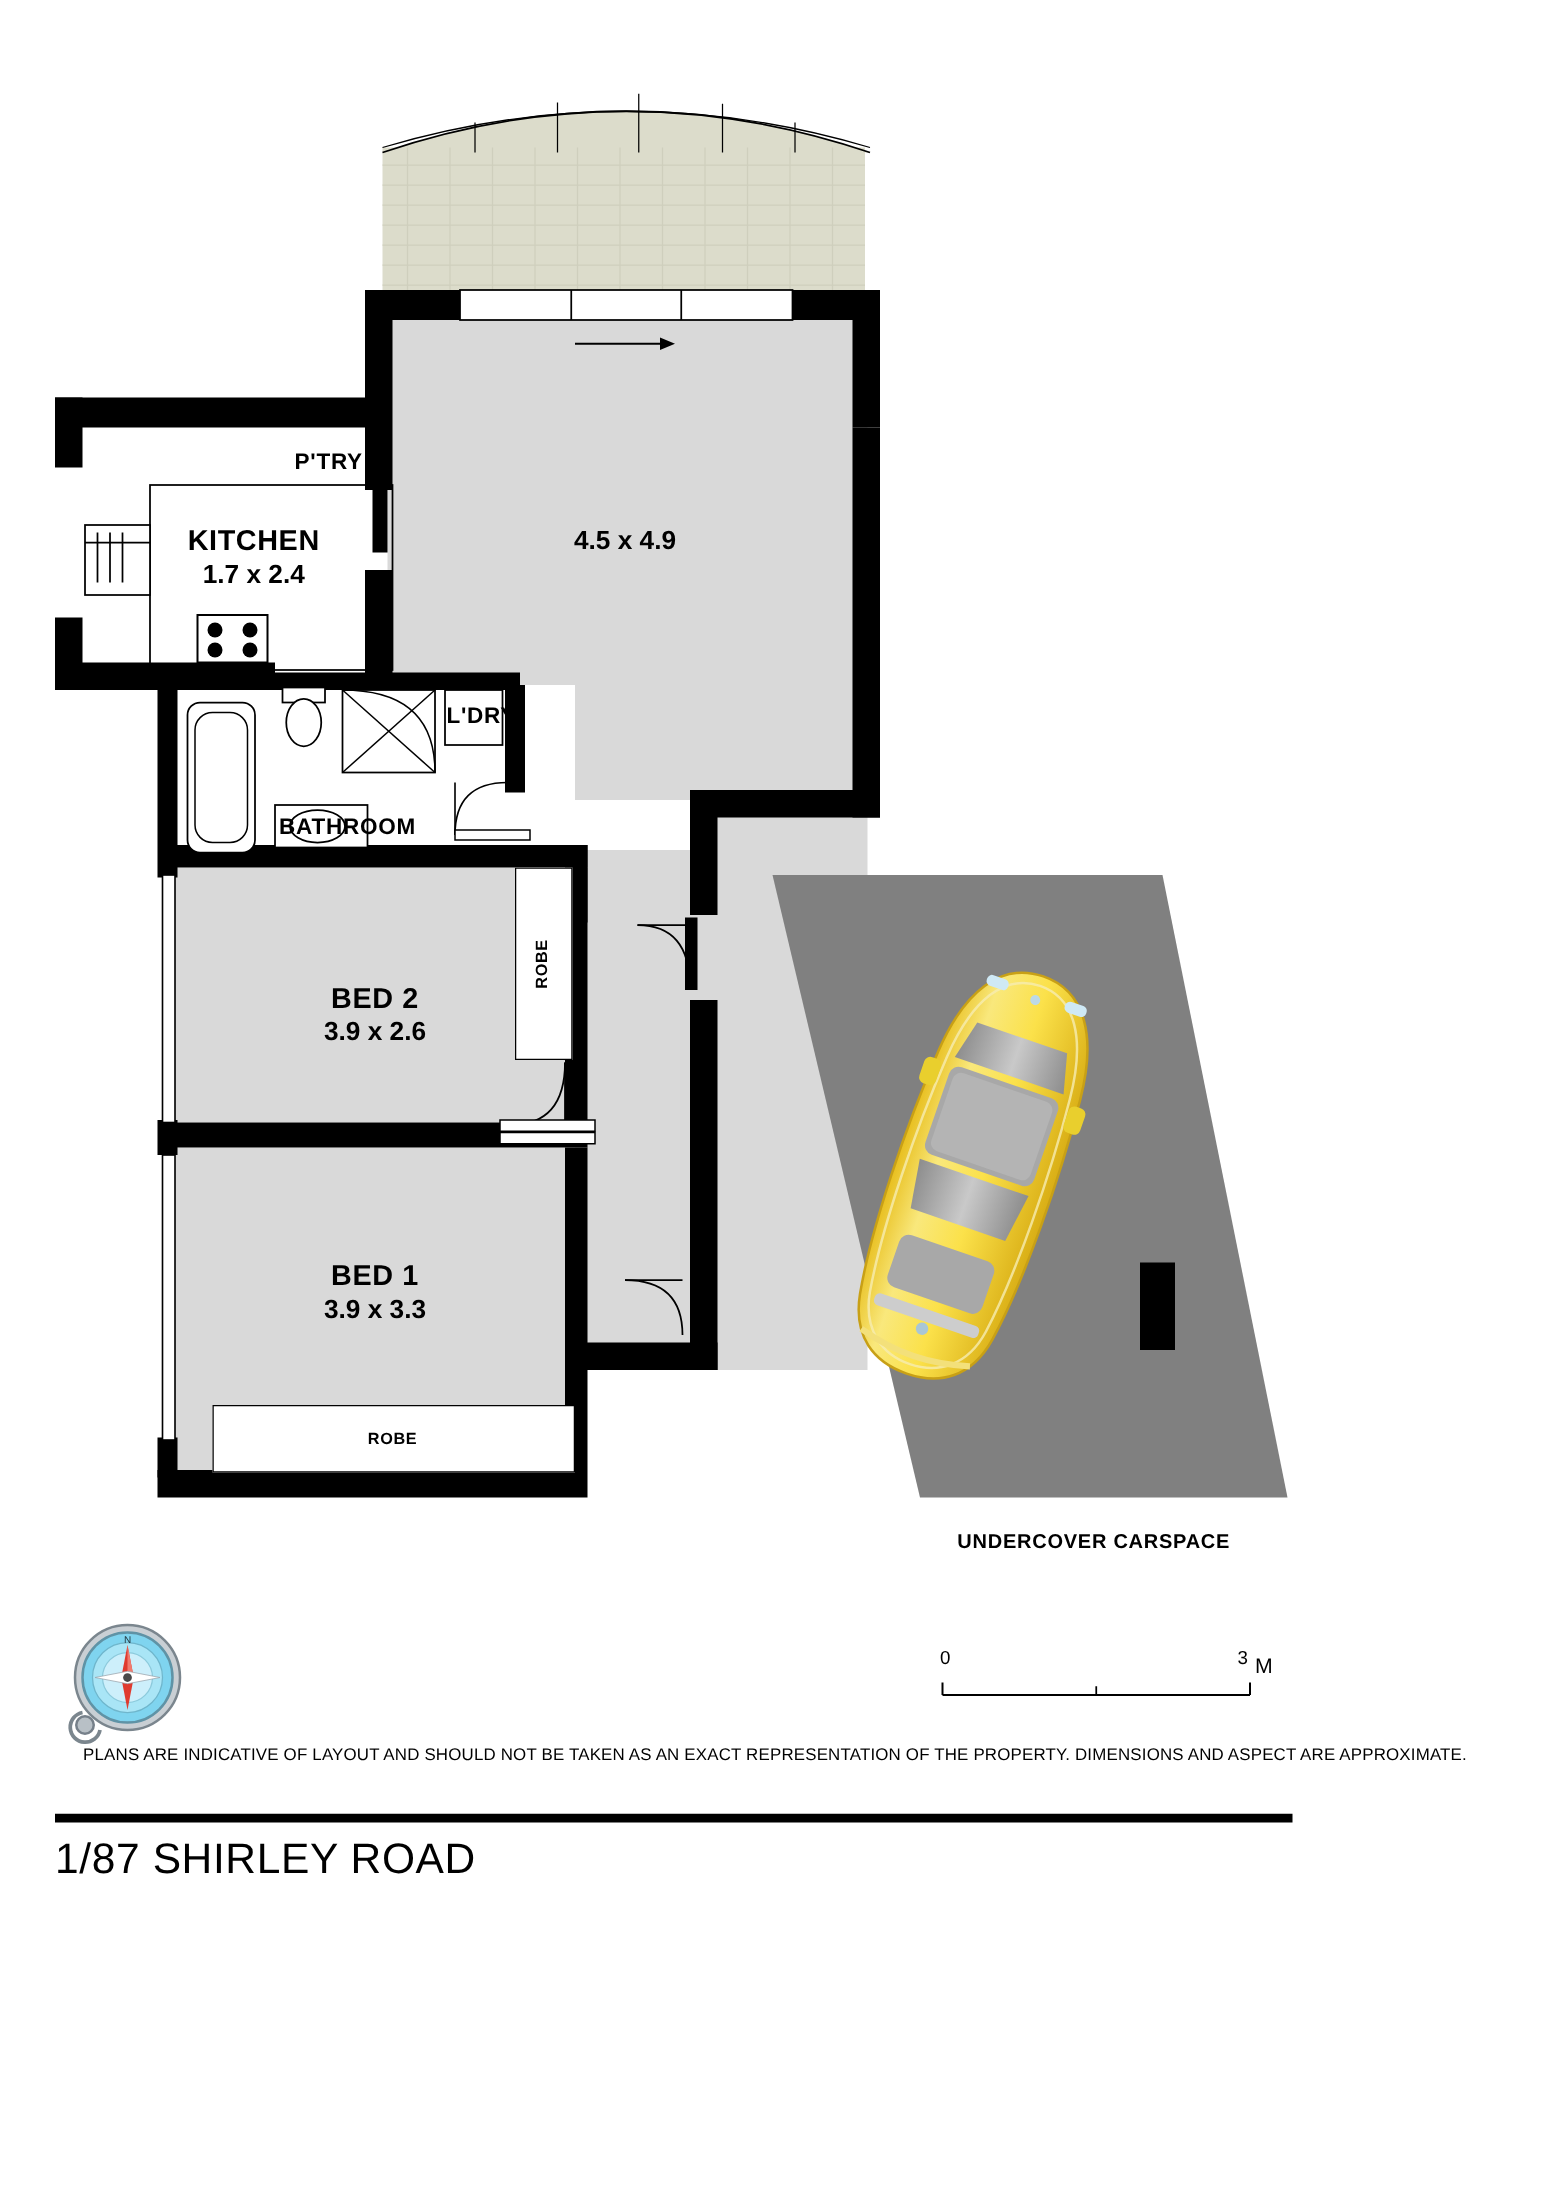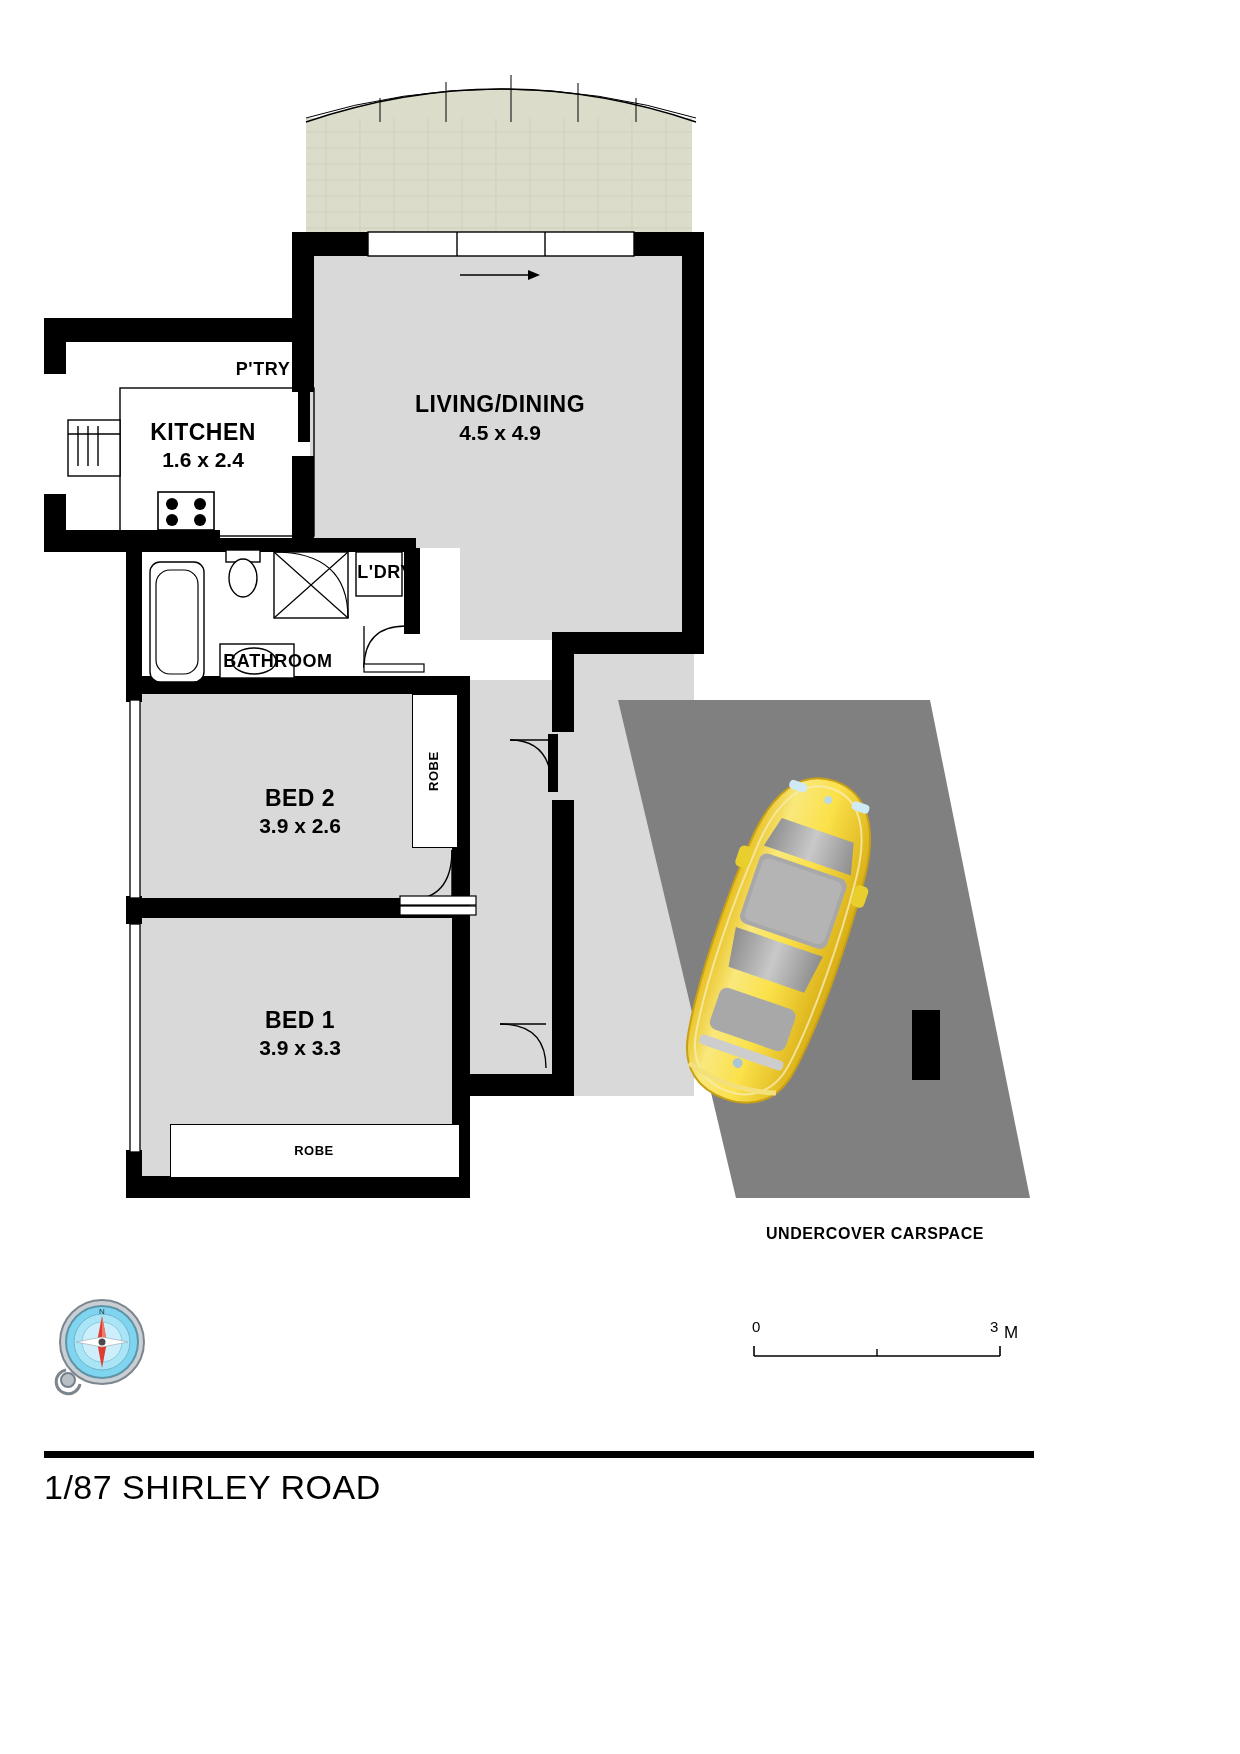--- a/index.html
+++ b/index.html
@@ -262,25 +262,24 @@
 
     <path d="M 52 122 Q 52 172 8 172" fill="none" stroke="#000000" stroke-width="1.4"></path>
     <line x1="52" y1="122" x2="52" y2="172" stroke="#000000" stroke-width="1.4"></line>
     <rect x="0" y="168" width="76" height="9" fill="#ffffff" stroke="#000000" stroke-width="1.2"></rect>
     <rect x="0" y="178" width="76" height="9" fill="#ffffff" stroke="#000000" stroke-width="1.2"></rect>
 
     <path d="M 100 296 Q 146 296 146 340" fill="none" stroke="#000000" stroke-width="1.4"></path>
     <line x1="100" y1="296" x2="146" y2="296" stroke="#000000" stroke-width="1.4"></line>
   </svg>
 
-  <div class="lbl lbl-room-name" style="left:340px; top:390px; width:320px;">LIVING/DINING</div>
   <div class="lbl lbl-room-dim" style="left:340px; top:420px; width:320px;">4.5 x 4.9</div>
 
   <div class="lbl lbl-room-name" style="left:90px; top:418px; width:226px;">KITCHEN</div>
-  <div class="lbl lbl-room-dim" style="left:90px; top:447px; width:226px;">1.6 x 2.4</div>
+  <div class="lbl lbl-room-dim" style="left:90px; top:447px; width:226px;">1.7 x 2.4</div>
 
   <div class="lbl lbl-small" style="left:208px; top:358px; width:110px;">P'TRY</div>
 
   <div class="lbl lbl-small" style="left:330px; top:561px; width:110px;">L'DRY</div>
 
   <div class="lbl lbl-small" style="left:198px; top:626px; width:160px;margin-top:24px;">BATHROOM</div>
 
   <div class="lbl lbl-room-name" style="left:190px; top:784px; width:220px;">BED 2</div>
   <div class="lbl lbl-room-dim" style="left:190px; top:813px; width:220px;">3.9 x 2.6</div>
 
@@ -364,16 +363,17 @@
     <div class="scale-num" style="left:238px; top:0px;">3</div>
     <div class="scale-unit" style="left:252px; top:5px;">M</div>
     <svg class="abs" style="left:0px; top:22px; width:252px; height:22px;">
       <line x1="2" y1="16" x2="248" y2="16" stroke="#000000" stroke-width="1.6"></line>
       <line x1="2" y1="6" x2="2" y2="16" stroke="#000000" stroke-width="1.6"></line>
       <line x1="125" y1="9" x2="125" y2="16" stroke="#000000" stroke-width="1.4"></line>
       <line x1="248" y1="6" x2="248" y2="16" stroke="#000000" stroke-width="1.6"></line>
     </svg>
   </div>
 
+  <div class="footer-note">PLANS ARE  INDICATIVE OF LAYOUT AND SHOULD NOT BE TAKEN AS AN EXACT REPRESENTATION OF THE PROPERTY. DIMENSIONS AND ASPECT ARE APPROXIMATE.</div>
   <div class="footer-rule"></div>
   <div class="addr-left">1/87 SHIRLEY ROAD</div>
 
 </div>
 
 </body></html>

